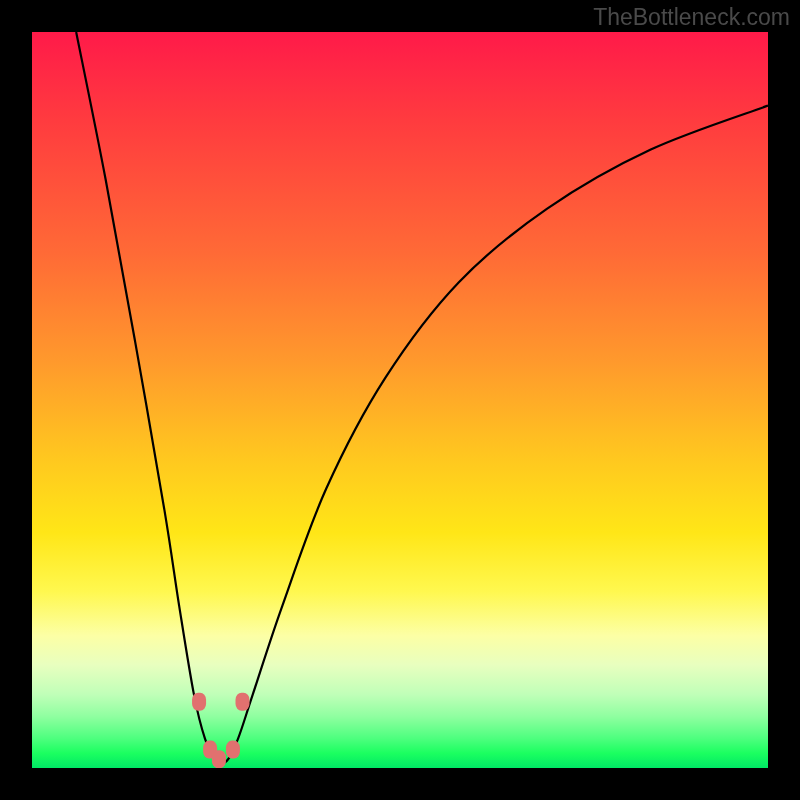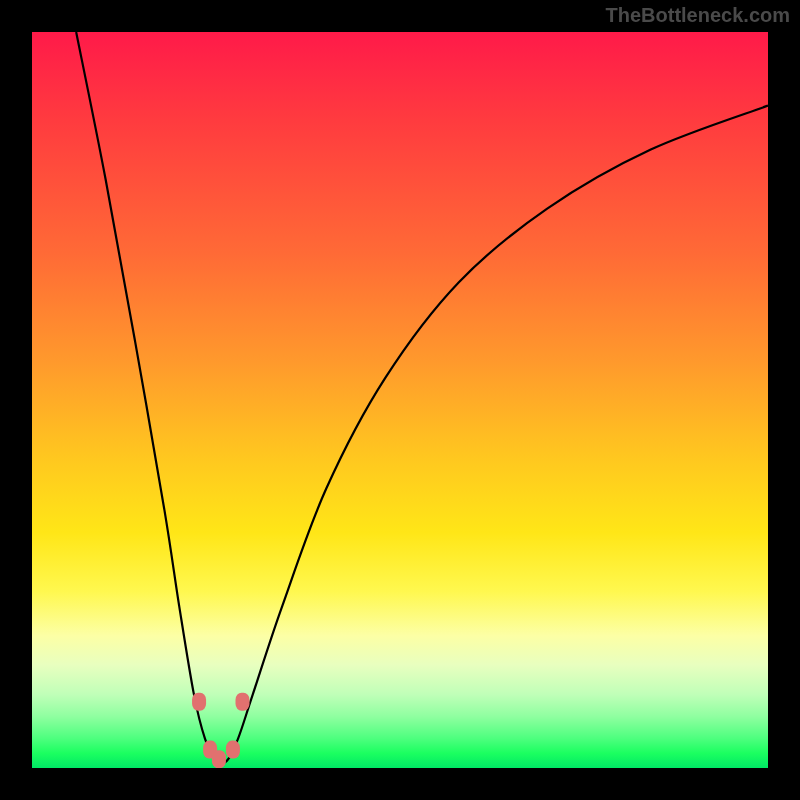--- a/index.html
+++ b/index.html
@@ -42,22 +42,22 @@
       #4dff7e 96%,
       #1bff60 98%,
       #00e865 100%
     );
   }
   .watermark {
     position: absolute;
     top: 4px;
     right: 10px;
     color: #4a4a4a;
-    font-size: 20px;
-    font-weight: 700;
+    font-size: 23px;
+    font-weight: 400;
     letter-spacing: 0px;
     user-select: none;
   }
   svg.curve {
     position: absolute;
     left: 0;
     top: 0;
     width: 736px;
     height: 736px;
     pointer-events: none;

